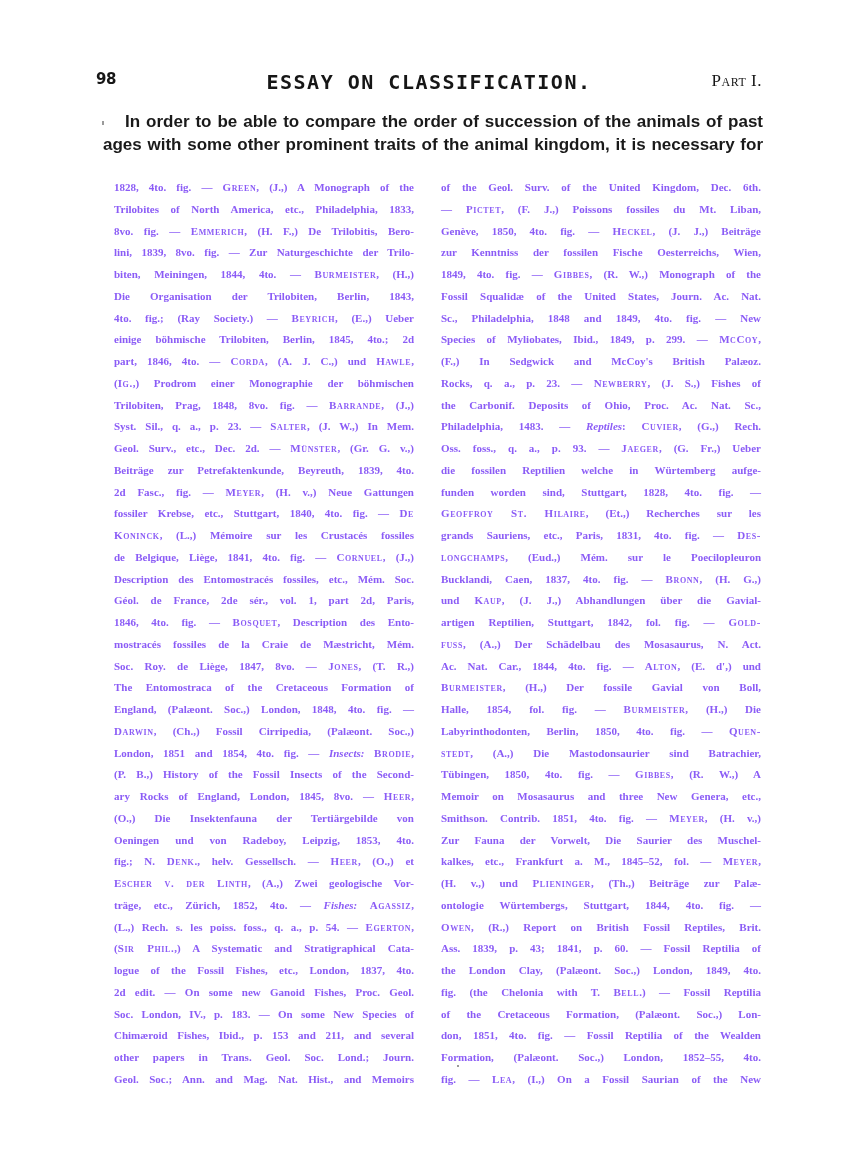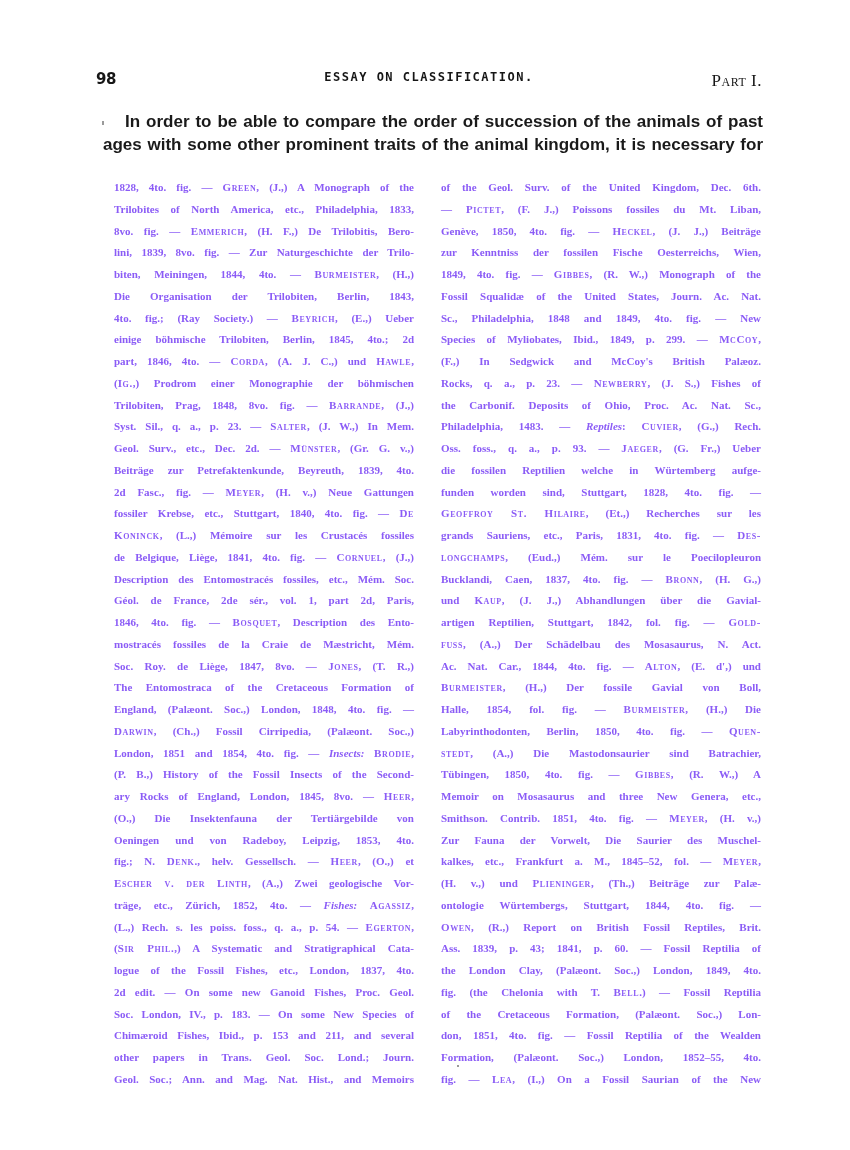--- a/index.html
+++ b/index.html
@@ -38,21 +38,21 @@
     letter-spacing: -0.5px;
   }
   .running-head .running-title {
     position: absolute;
     left: 0;
     right: 0;
     top: 0;
     text-align: center;
     font-family: "DejaVu Sans Mono", "Liberation Mono", monospace;
     font-weight: bold;
-    font-size: 12px;
+    font-size: 20px;
     letter-spacing: 1.5px;
   }
   .running-head .part-label {
     position: absolute;
     right: 0;
     top: 1px;
     font-family: "Liberation Serif", serif;
     font-size: 17px;
     font-variant: small-caps;
     letter-spacing: 0.5px;

